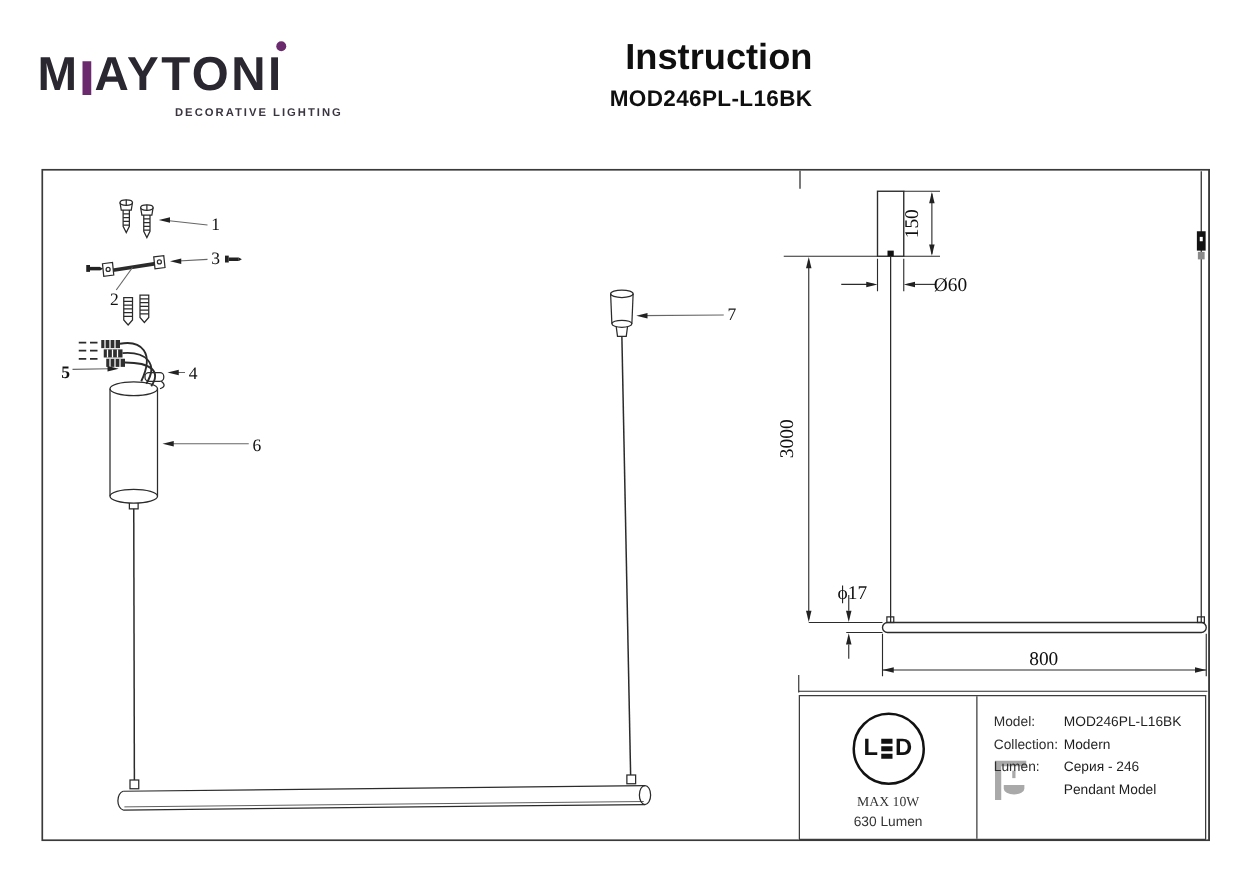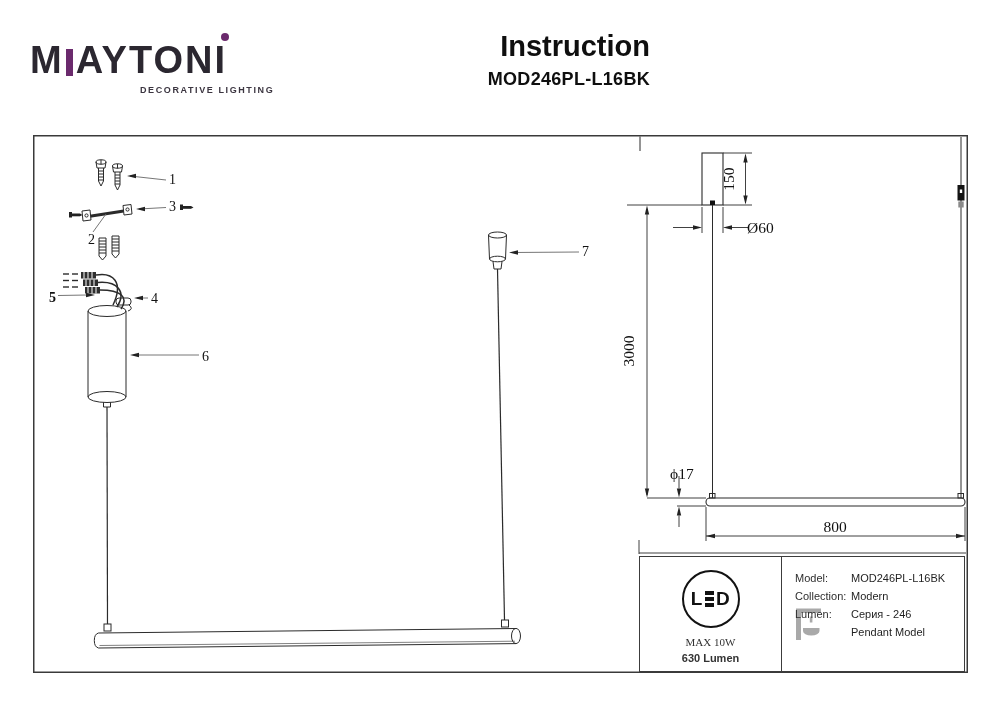--- a/index.html
+++ b/index.html
@@ -24,21 +24,21 @@
   .info-table{position:absolute;left:639px;top:556px;width:326px;height:116px;
               border:1.3px solid #3c3c3c;display:flex;box-sizing:border-box;background:#fff;}
   .cell-led{width:142px;border-right:1.3px solid #3c3c3c;box-sizing:border-box;
             display:flex;flex-direction:column;align-items:center;padding-top:13px;}
   .led-circle{width:54px;height:54px;border:2.6px solid #121212;border-radius:50%;
               display:flex;align-items:center;justify-content:center;}
   .led-inner{display:flex;align-items:center;font-weight:800;font-size:19px;color:#121212;letter-spacing:0.5px;}
   .led-e{display:inline-flex;flex-direction:column;gap:2.5px;margin:0 2px;}
   .led-e i{display:block;width:9px;height:3.4px;background:#121212;}
   .led-sub{font-size:11px;color:#333;margin-top:8px;font-family:Liberation Serif, serif;}
-  .led-sub2{font-size:11px;color:#333;margin-top:4px;font-weight:bold;}
+  .led-sub2{font-size:11px;color:#333;margin-top:4px;}
   .cell-specs{flex:1;position:relative;padding:15px 0 0 13px;box-sizing:border-box;}
   .spec-row{display:flex;font-size:11px;color:#2e2e2e;margin-bottom:6px;position:relative;z-index:1;}
   .spec-label{width:56px;flex:none;}
   .spec-value{color:#1f1f1f;}
   .lamp-ico{position:absolute;left:12px;top:50px;z-index:0;}
 </style>
 </head>
 <body>
 
 <div class="page">

